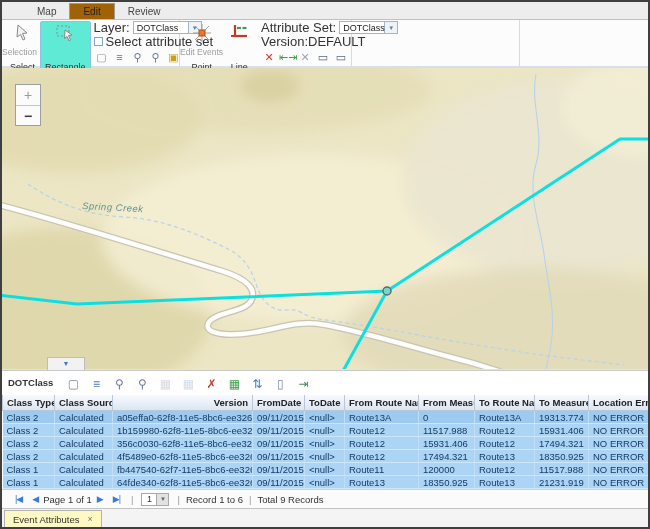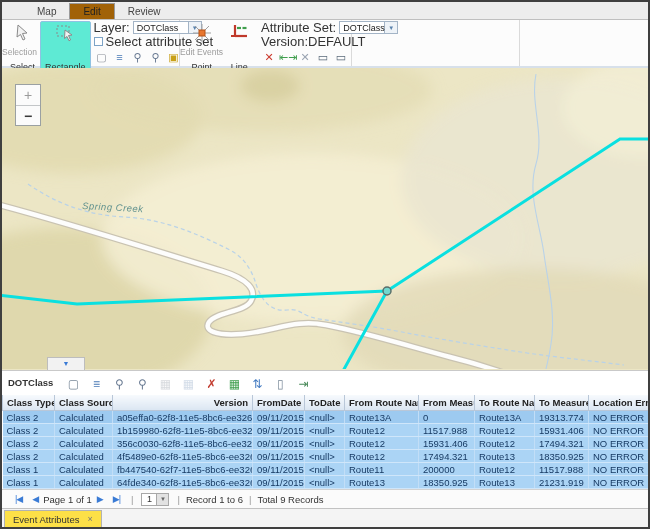--- a/index.html
+++ b/index.html
@@ -57,21 +57,21 @@
     padding:0 8px;font-size:9.5px;color:#333;}
   .pagebar .nav{color:#3a7bd5;font-size:9px;margin:0 5px;cursor:pointer;letter-spacing:-1px;}
   .pagebar .pdiv{color:#9a9a9a;margin:0 6px;}
   .pagecombo{display:flex;align-items:center;margin:0 2px;}
   .pagecombo .pbox{border:1px solid #a8a8a8;background:#fff;width:16px;height:13px;font-size:9px;
     display:flex;align-items:center;justify-content:center;}
   .pagecombo .pbtn{border:1px solid #a8a8a8;border-left:none;background:#e2e2e2;width:12px;height:13px;
     font-size:6px;color:#666;display:flex;align-items:center;justify-content:center;cursor:pointer;}
   
   .doctabs{flex:0 0 19px;background:#f4f4f4;border-top:1px solid #c2c2c2;display:flex;align-items:stretch;padding-left:2px;}
-  .doctab{background:#fde047;border:1px solid #b2b2b2;border-bottom:none;margin-top:1px;display:flex;
+  .doctab{background:#fef9c3;border:1px solid #b2b2b2;border-bottom:none;margin-top:1px;display:flex;
     align-items:center;padding:0 8px;font-size:9.5px;color:#333;cursor:pointer;}
   .doctab .closex{margin-left:8px;color:#777;font-size:9px;cursor:pointer;}
 </style>
 </head>
 <body>
 
 <div class="window">
 
   <div class="tabbar">
     <span class="tab">Map</span>
@@ -306,21 +306,21 @@
             <td>18350.925</td>
             <td>NO ERROR</td>
           </tr>
           <tr>
             <td>Class 1</td>
             <td>Calculated</td>
             <td>fb447540-62f7-11e5-8bc6-ee32641d5ec9</td>
             <td>09/11/2015</td>
             <td>&lt;null&gt;</td>
             <td>Route11</td>
-            <td>200000</td>
+            <td>120000</td>
             <td>Route12</td>
             <td>11517.988</td>
             <td>NO ERROR</td>
           </tr>
           <tr>
             <td>Class 1</td>
             <td>Calculated</td>
             <td>64fde340-62f8-11e5-8bc6-ee32641d5ec9</td>
             <td>09/11/2015</td>
             <td>&lt;null&gt;</td>

